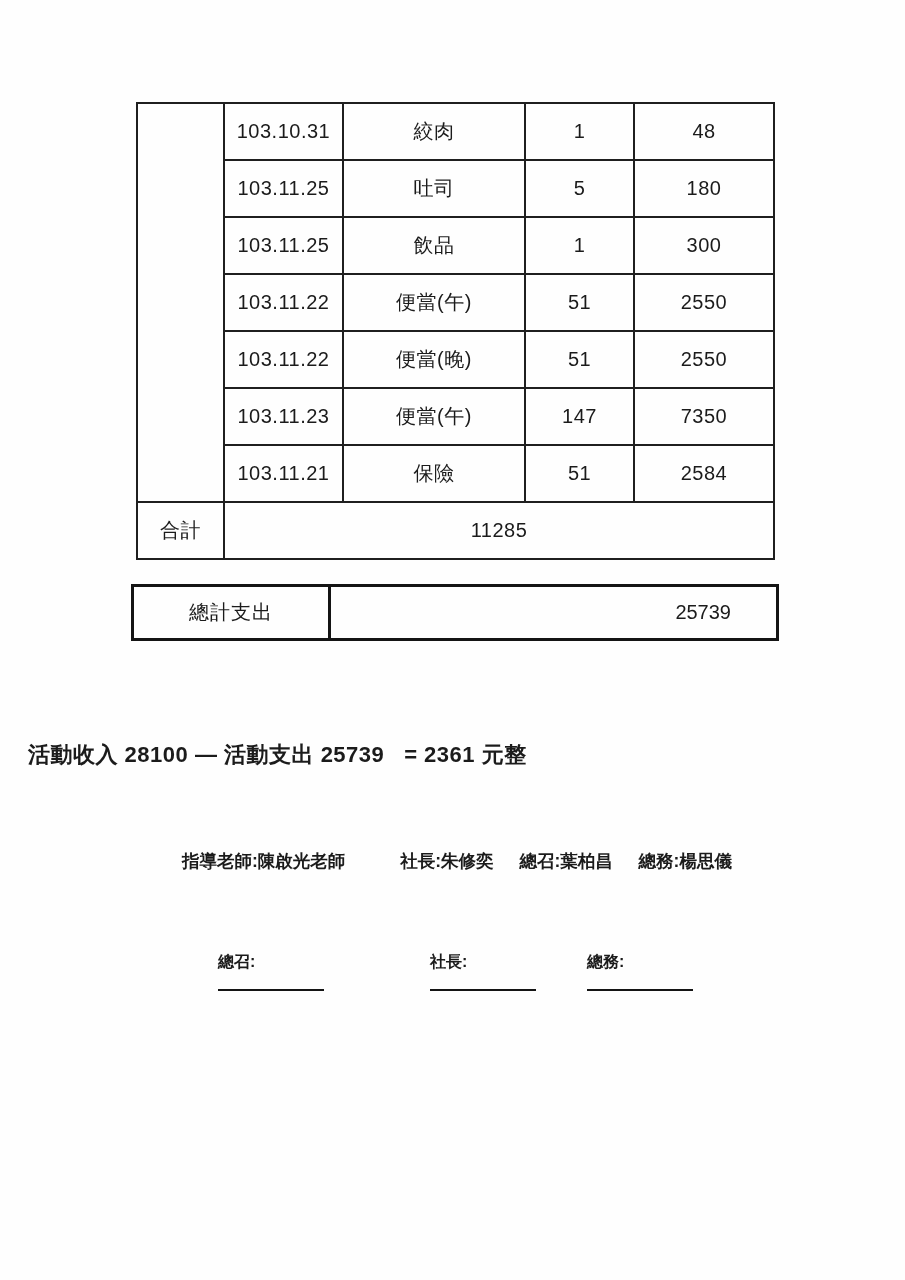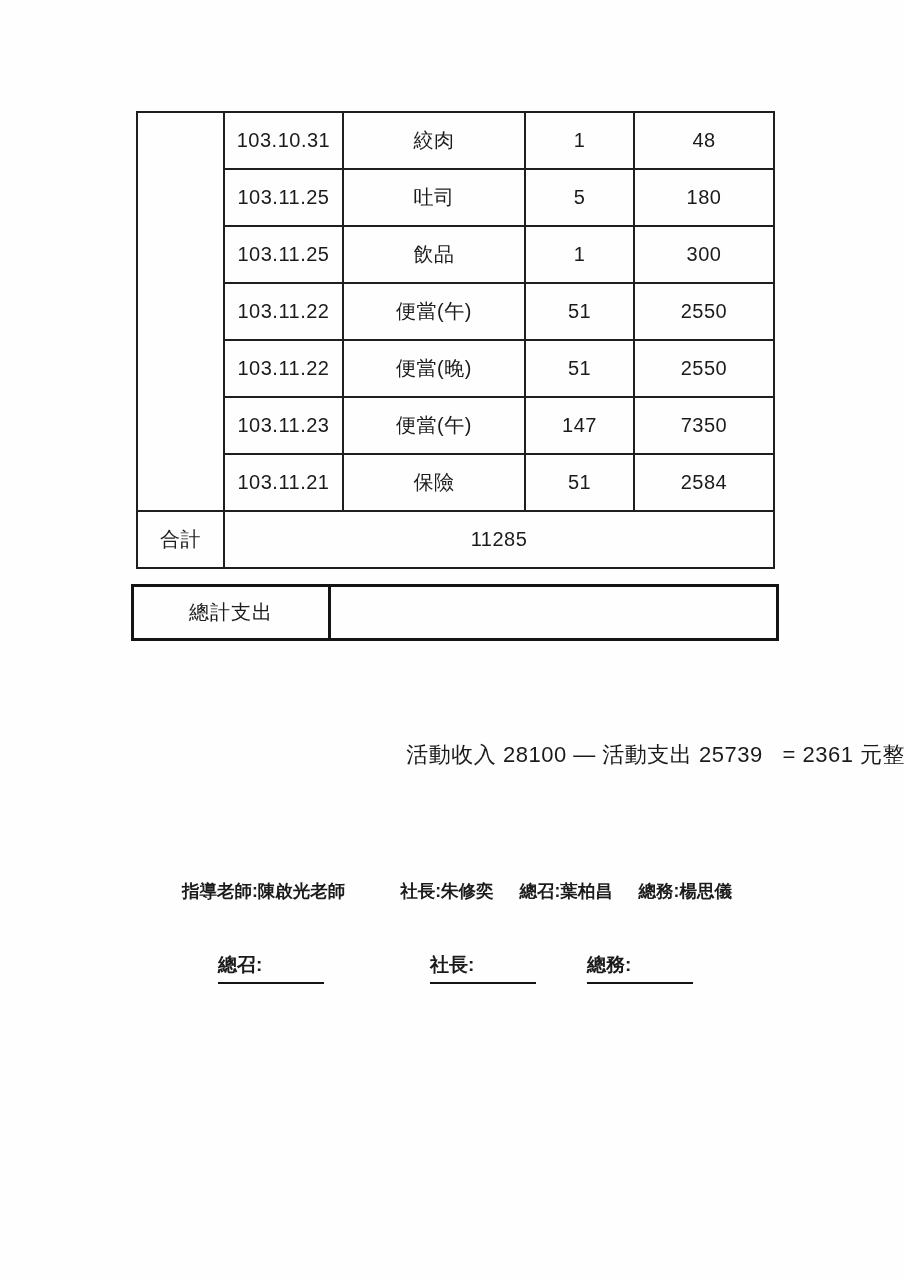--- a/index.html
+++ b/index.html
@@ -8,21 +8,21 @@
     background:#fefefe;
     font-family:"Liberation Sans","DejaVu Sans",sans-serif;
     color:#1b1b1b;
     position:relative;
     overflow:hidden;
   }
   .page{position:absolute;inset:0;}
 
   
   table.expense{
-    position:absolute;left:136px;top:111px;
+    position:absolute;left:136px;top:102px;
     border-collapse:collapse;
     table-layout:fixed;
     width:637px;
   }
   table.expense td{
     border:2px solid #1f1f1f;
     height:55px;
     text-align:center;
     vertical-align:middle;
     font-size:20px;
@@ -54,47 +54,47 @@
   }
   .grand-box .value-cell{
     flex:1;
     display:flex;align-items:center;justify-content:flex-end;
     padding-right:45px;
   }
 
   
   .balance-line{
     position:absolute;left:28px;right:0;top:740px;
-    text-align:right;
+    text-align:left;
     font-size:22px;
-    font-weight:400;
+    font-weight:700;
     letter-spacing:0.5px;
     white-space:pre;
   }
 
   
   .credits-line{
     position:absolute;left:182px;top:849px;
     font-size:17.5px;
     font-weight:600;
     white-space:nowrap;
   }
   .credits-line .seg{display:inline-block;}
   .credits-line .seg.president{margin-left:50px;}
   .credits-line .seg.convener{margin-left:21px;}
-  .credits-line .seg.treasurer{margin-left:21px;margin-top:30px;}
+  .credits-line .seg.treasurer{margin-left:21px;}
 
   
   .sig-row{position:absolute;left:0;top:952px;width:905px;height:40px;}
   .sig-item{
     position:absolute;
-    font-size:19px;
+    font-size:16px;
     font-weight:600;
     border-bottom:2px solid #141414;
-    padding-bottom:4px;
+    padding-bottom:16px;
     width:106px;
     box-sizing:border-box;
     white-space:nowrap;
   }
   .sig-item.convener{left:218px;}
   .sig-item.president{left:400px;margin-left:30px;}
   .sig-item.treasurer{left:587px;}
 </style>
 </head>
 <body>
@@ -155,20 +155,21 @@
       </tr>
       <tr>
         <td class="total-label">合計</td>
         <td class="total-value" colspan="4">11285</td>
       </tr>
     </tbody>
   </table>
 
   <div class="grand-box">
     <div class="label-cell">總計支出</div>
+    <div class="value-cell">25739</div>
   </div>
 
   <div class="balance-line">活動收入 28100 — 活動支出 25739   = 2361 元整</div>
 
   <div class="credits-line">
     <span class="seg advisor">指導老師:陳啟光老師</span>
     <span class="seg president">社長:朱修奕</span>
     <span class="seg convener">總召:葉柏昌</span>
     <span class="seg treasurer">總務:楊思儀</span>
   </div>

